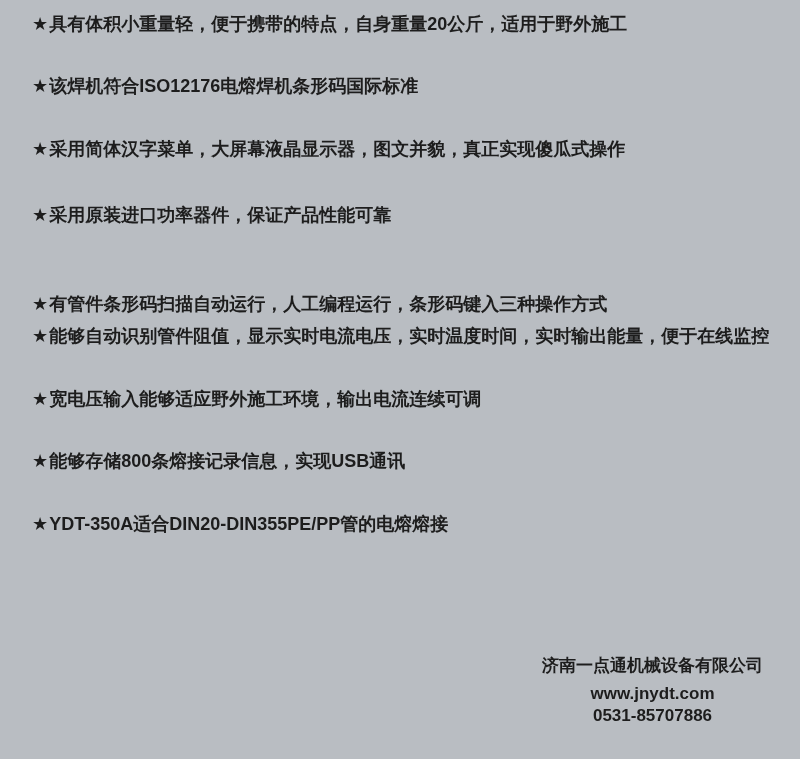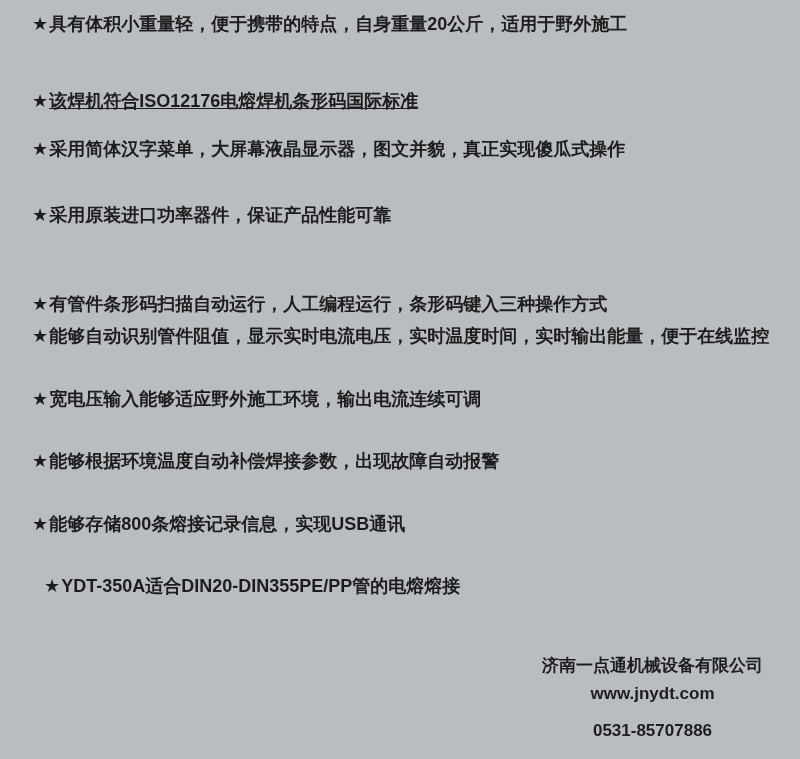--- a/index.html
+++ b/index.html
@@ -32,21 +32,21 @@
     font-weight: bold;
     color: #1d1d1d;
     white-space: nowrap;
     letter-spacing: 0px;
   }
   .feature .star {
     display: inline-block;
     margin-right: 1px;
   }
   .feature:nth-child(1)  { top: 13px; }
-  .feature:nth-child(2)  { top: 90px; text-decoration: underline; }
+  .feature:nth-child(2)  { top: 75px; }
   .feature:nth-child(3)  { top: 138px; }
   .feature:nth-child(4)  { top: 204px; }
   .feature:nth-child(5)  { top: 263px; margin-top: 30px; }
   .feature:nth-child(6)  { top: 325px; text-align: center; }
   .feature:nth-child(7)  { top: 388px; }
   .feature:nth-child(8)  { top: 450px; }
   .feature:nth-child(9)  { top: 513px; }
   .feature:nth-child(10) { top: 575px; margin-left: 12px; }
   .footer {
     position: absolute;
@@ -55,21 +55,21 @@
     text-align: center;
     font-weight: bold;
     color: #1d1d1d;
   }
   .footer-line {
     font-size: 17px;
     line-height: 20px;
     white-space: nowrap;
   }
   .footer-line.company { margin-bottom: 8px; }
-  .footer-line.website { margin-bottom: 17px; }
+  .footer-line.website { margin-bottom: 2px; }
 </style>
 </head>
 <body>
 
 <div class="page">
 
   <div class="features">
     <div class="feature">
       <span class="star">★</span><span>具有体积小重量轻，便于携带的特点，自身重量20公斤，适用于野外施工</span>
     </div>
@@ -85,23 +85,20 @@
     <div class="feature">
       <span class="star">★</span><span>有管件条形码扫描自动运行，人工编程运行，条形码键入三种操作方式</span>
     </div>
     <div class="feature">
       <span class="star">★</span><span>能够自动识别管件阻值，显示实时电流电压，实时温度时间，实时输出能量，便于在线监控</span>
     </div>
     <div class="feature">
       <span class="star">★</span><span>宽电压输入能够适应野外施工环境，输出电流连续可调</span>
     </div>
     <div class="feature">
-      <span class="star">★</span><span>能够根据环境温度自动补偿焊接参数，出现故障自动报警</span>
-    </div>
-    <div class="feature">
       <span class="star">★</span><span>能够存储800条熔接记录信息，实现USB通讯</span>
     </div>
     <div class="feature">
       <span class="star">★</span><span>YDT-350A适合DIN20-DIN355PE/PP管的电熔熔接</span>
     </div>
   </div>
 
   <div class="footer">
     <div class="footer-line company">济南一点通机械设备有限公司</div>
     <div class="footer-line website">www.jnydt.com</div>

